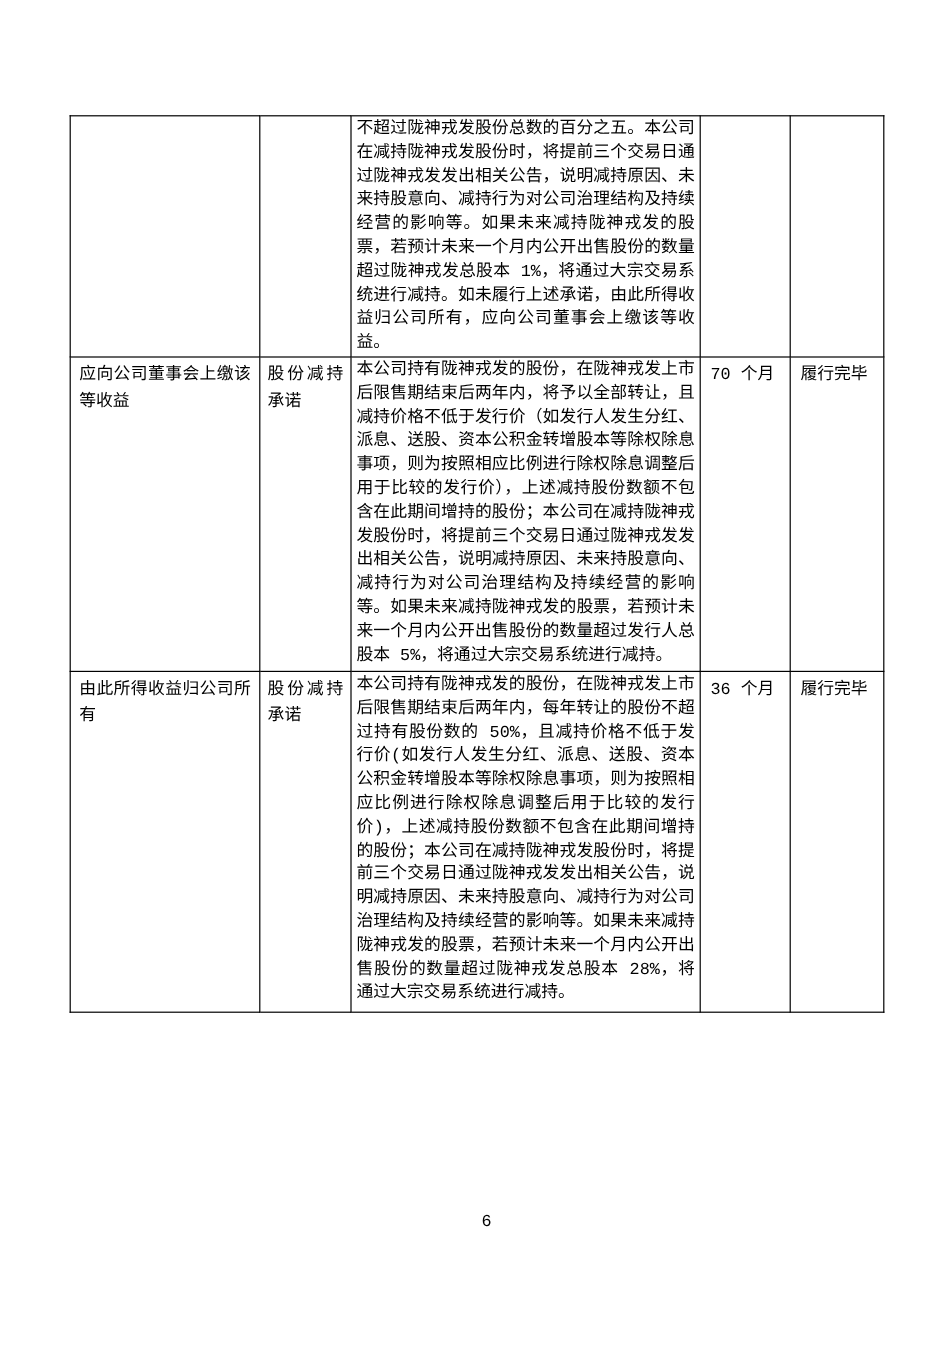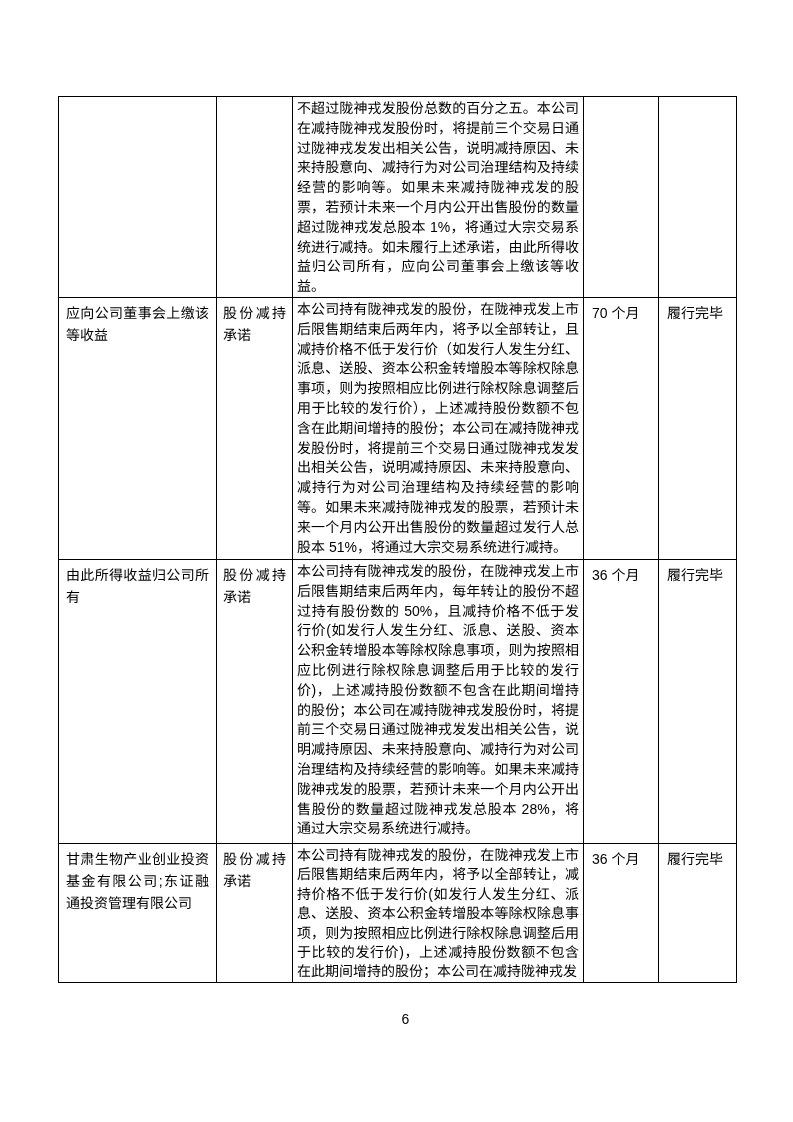--- a/index.html
+++ b/index.html
@@ -6,21 +6,21 @@
     margin: 0;
     padding: 0;
     background: #ffffff;
   }
   .page {
     position: relative;
     width: 793px;
     height: 1122px;
     background: #ffffff;
     color: #000000;
-    font-family: Liberation Sans, sans-serif;
+    font-family: Liberation Mono, monospace;
     font-size: 14px;
     overflow: hidden;
   }
   table.commitments {
     position: absolute;
     left: 58px;
     top: 96px;
     width: 678px;
     border-collapse: collapse;
     table-layout: fixed;
@@ -88,35 +88,28 @@
       <tr class="row-1" style="height:200px">
         <td class="company-cell"></td>
         <td class="type-cell"></td>
         <td class="content-cell">不超过陇神戎发股份总数的百分之五。本公司在减持陇神戎发股份时，将提前三个交易日通过陇神戎发发出相关公告，说明减持原因、未来持股意向、减持行为对公司治理结构及持续经营的影响等。如果未来减持陇神戎发的股票，若预计未来一个月内公开出售股份的数量超过陇神戎发总股本 1%，将通过大宗交易系统进行减持。如未履行上述承诺，由此所得收益归公司所有，应向公司董事会上缴该等收益。</td>
         <td class="duration-cell"></td>
         <td class="status-cell"></td>
       </tr>
       <tr class="row-2" style="height:262px">
         <td class="company-cell">应向公司董事会上缴该等收益</td>
         <td class="type-cell">股份减持承诺</td>
-        <td class="content-cell">本公司持有陇神戎发的股份，在陇神戎发上市后限售期结束后两年内，将予以全部转让，且减持价格不低于发行价（如发行人发生分红、派息、送股、资本公积金转增股本等除权除息事项，则为按照相应比例进行除权除息调整后用于比较的发行价），上述减持股份数额不包含在此期间增持的股份；本公司在减持陇神戎发股份时，将提前三个交易日通过陇神戎发发出相关公告，说明减持原因、未来持股意向、减持行为对公司治理结构及持续经营的影响等。如果未来减持陇神戎发的股票，若预计未来一个月内公开出售股份的数量超过发行人总股本 51%，将通过大宗交易系统进行减持。</td>
+        <td class="content-cell">本公司持有陇神戎发的股份，在陇神戎发上市后限售期结束后两年内，将予以全部转让，且减持价格不低于发行价（如发行人发生分红、派息、送股、资本公积金转增股本等除权除息事项，则为按照相应比例进行除权除息调整后用于比较的发行价），上述减持股份数额不包含在此期间增持的股份；本公司在减持陇神戎发股份时，将提前三个交易日通过陇神戎发发出相关公告，说明减持原因、未来持股意向、减持行为对公司治理结构及持续经营的影响等。如果未来减持陇神戎发的股票，若预计未来一个月内公开出售股份的数量超过发行人总股本 5%，将通过大宗交易系统进行减持。</td>
         <td class="duration-cell">70 个月</td>
         <td class="status-cell">履行完毕</td>
       </tr>
       <tr class="row-3" style="height:284px">
         <td class="company-cell">由此所得收益归公司所有</td>
         <td class="type-cell">股份减持承诺</td>
         <td class="content-cell">本公司持有陇神戎发的股份，在陇神戎发上市后限售期结束后两年内，每年转让的股份不超过持有股份数的 50%，且减持价格不低于发行价(如发行人发生分红、派息、送股、资本公积金转增股本等除权除息事项，则为按照相应比例进行除权除息调整后用于比较的发行价)，上述减持股份数额不包含在此期间增持的股份；本公司在减持陇神戎发股份时，将提前三个交易日通过陇神戎发发出相关公告，说明减持原因、未来持股意向、减持行为对公司治理结构及持续经营的影响等。如果未来减持陇神戎发的股票，若预计未来一个月内公开出售股份的数量超过陇神戎发总股本 28%，将通过大宗交易系统进行减持。</td>
-        <td class="duration-cell">36 个月</td>
-        <td class="status-cell">履行完毕</td>
-      </tr>
-      <tr class="row-4" style="height:139px">
-        <td class="company-cell">甘肃生物产业创业投资基金有限公司;东证融通投资管理有限公司</td>
-        <td class="type-cell">股份减持承诺</td>
-        <td class="content-cell">本公司持有陇神戎发的股份，在陇神戎发上市后限售期结束后两年内，将予以全部转让，减持价格不低于发行价(如发行人发生分红、派息、送股、资本公积金转增股本等除权除息事项，则为按照相应比例进行除权除息调整后用于比较的发行价)，上述减持股份数额不包含在此期间增持的股份；本公司在减持陇神戎发</td>
         <td class="duration-cell">36 个月</td>
         <td class="status-cell">履行完毕</td>
       </tr>
     </tbody>
   </table>
 
   <div class="page-number">6</div>
 
 </div>
 

